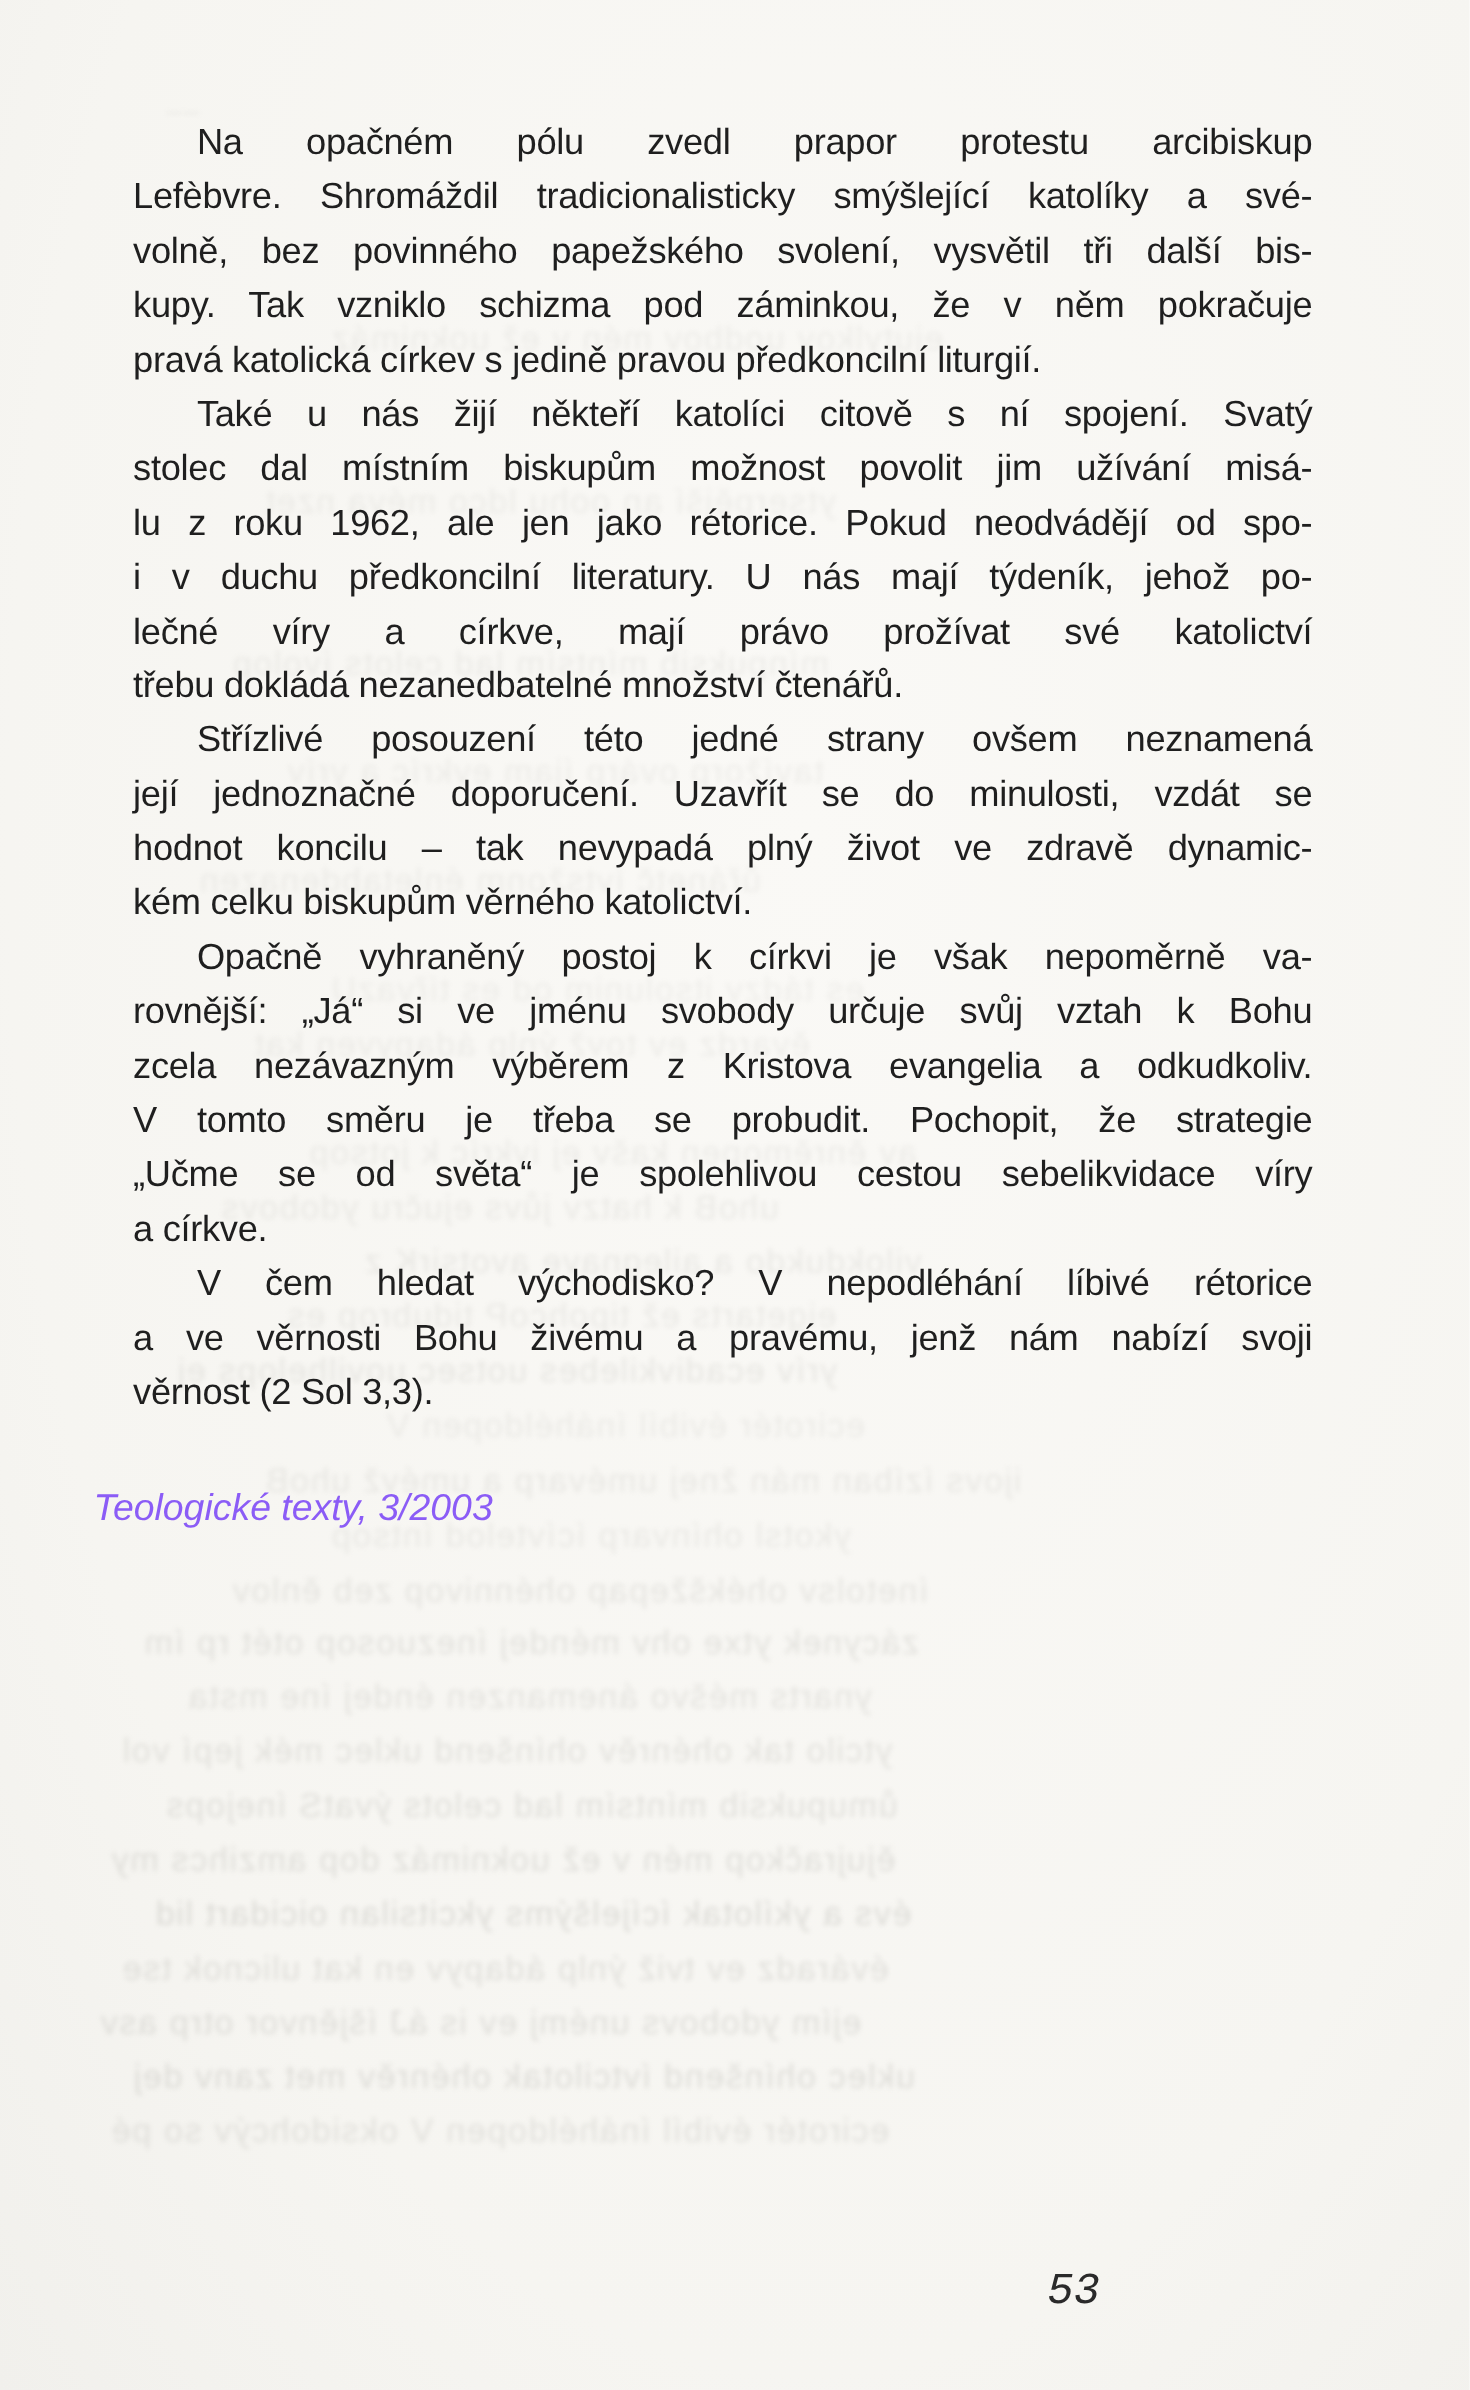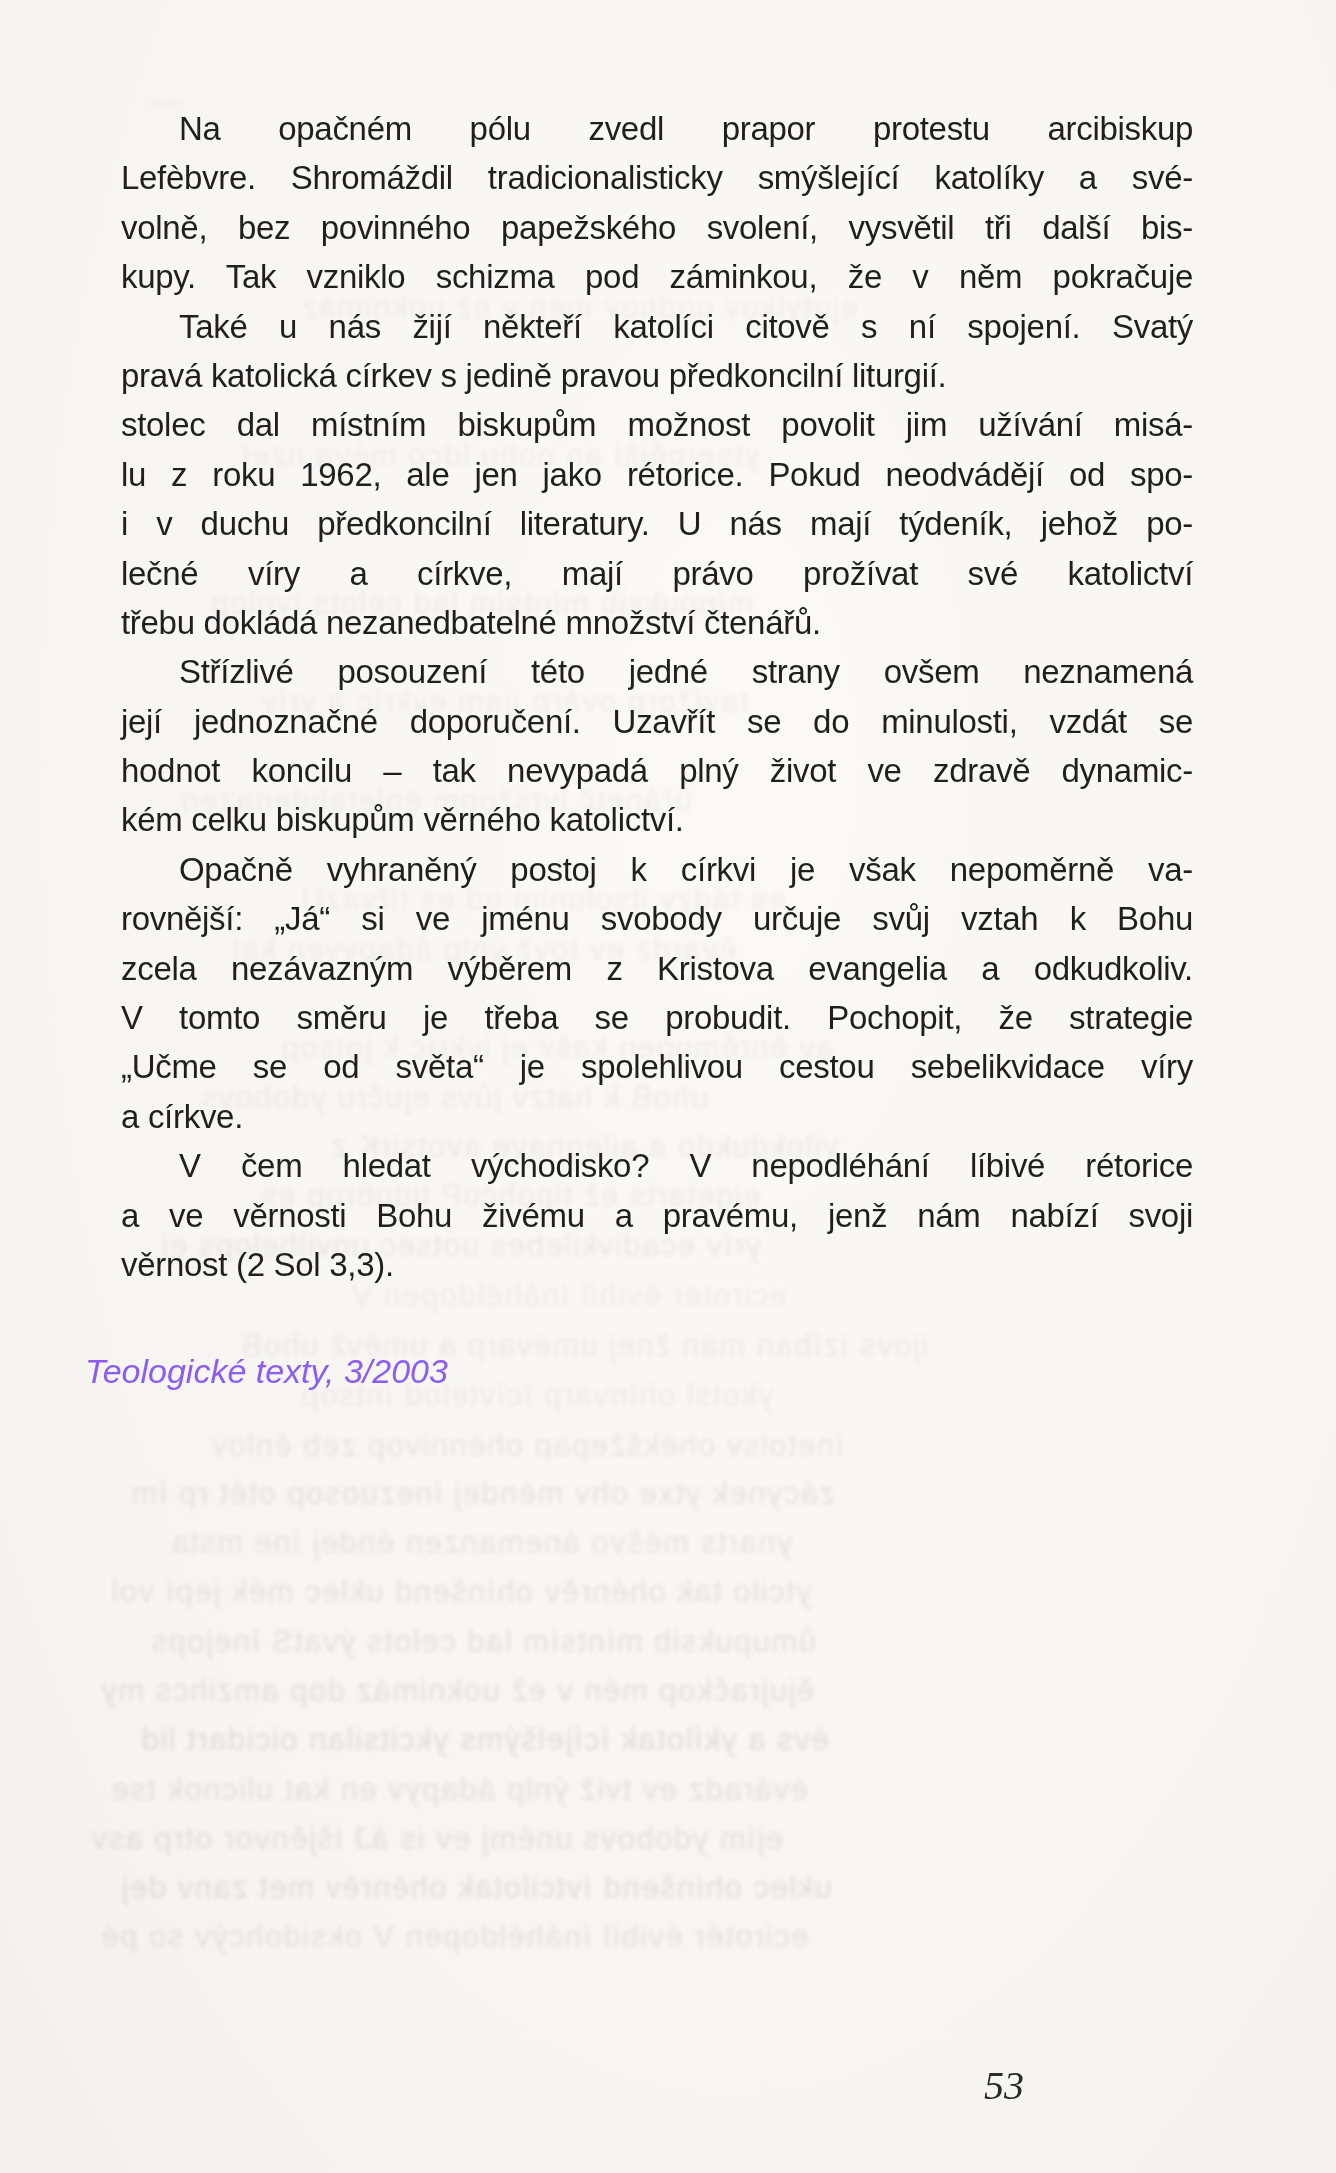--- a/index.html
+++ b/index.html
@@ -23,22 +23,22 @@
   }
   .line.first{text-indent:58px;}
   .line.last{text-align-last:left;}
   
   .source{
     position:absolute;left:85px;top:1352px;
     font-size:34px;font-style:italic;color:#8b5cf6;letter-spacing:0;
   }
   
   .page-number{
-    position:absolute;left:984px;top:2062px;
-    font-family:Liberation Serif, serif;font-style:italic;
+    position:absolute;left:952px;top:2062px;
+    font-family:Liberation Mono, monospace;font-style:italic;
     font-size:40px;color:#2a2a2a;
   }
   
   .bleed-layer{position:absolute;inset:0;pointer-events:none;}
   .bleed{
     position:absolute;
     font-size:31px;line-height:31px;
     color:#b2b1ab;
     filter:blur(2.3px);
     transform:scaleX(-1);
@@ -80,22 +80,22 @@
       <div class="bleed" style="top: 1823px; left: 90px; opacity: 0.34; color: rgb(178, 177, 171);">ejím ydobovs unémj ev is áJ íšjěnvor otrp asv</div>
       <div class="bleed" style="top: 1872px; left: 120px; opacity: 0.36; color: rgb(178, 177, 171);">uklec ohínšend ívtcilotak ohénrěv met zanv dej</div>
       <div class="bleed" style="top: 1921px; left: 100px; opacity: 0.3; color: rgb(178, 177, 171);">ecirotér évibíl ínáhéldopen V oksidohcýv so pé</div>
     </div>
 
   <div class="text-block">
       <div class="line first">Na opačném pólu zvedl prapor protestu arcibiskup</div>
       <div class="line">Lefèbvre. Shromáždil tradicionalisticky smýšlející katolíky a své-</div>
       <div class="line">volně, bez povinného papežského svolení, vysvětil tři další bis-</div>
       <div class="line">kupy. Tak vzniklo schizma pod záminkou, že v něm pokračuje</div>
+      <div class="line last">pravá katolická církev s jedině pravou předkoncilní liturgií.</div>
       <div class="line first">Také u nás žijí někteří katolíci citově s ní spojení. Svatý</div>
-      <div class="line last">pravá katolická církev s jedině pravou předkoncilní liturgií.</div>
       <div class="line">stolec dal místním biskupům možnost povolit jim užívání misá-</div>
       <div class="line">lu z roku 1962, ale jen jako rétorice. Pokud neodvádějí od spo-</div>
       <div class="line">i v duchu předkoncilní literatury. U nás mají týdeník, jehož po-</div>
       <div class="line">lečné víry a církve, mají právo prožívat své katolictví</div>
       <div class="line last">třebu dokládá nezanedbatelné množství čtenářů.</div>
       <div class="line first">Střízlivé posouzení této jedné strany ovšem neznamená</div>
       <div class="line">její jednoznačné doporučení. Uzavřít se do minulosti, vzdát se</div>
       <div class="line">hodnot koncilu – tak nevypadá plný život ve zdravě dynamic-</div>
       <div class="line last">kém celku biskupům věrného katolictví.</div>
       <div class="line first">Opačně vyhraněný postoj k církvi je však nepoměrně va-</div>

